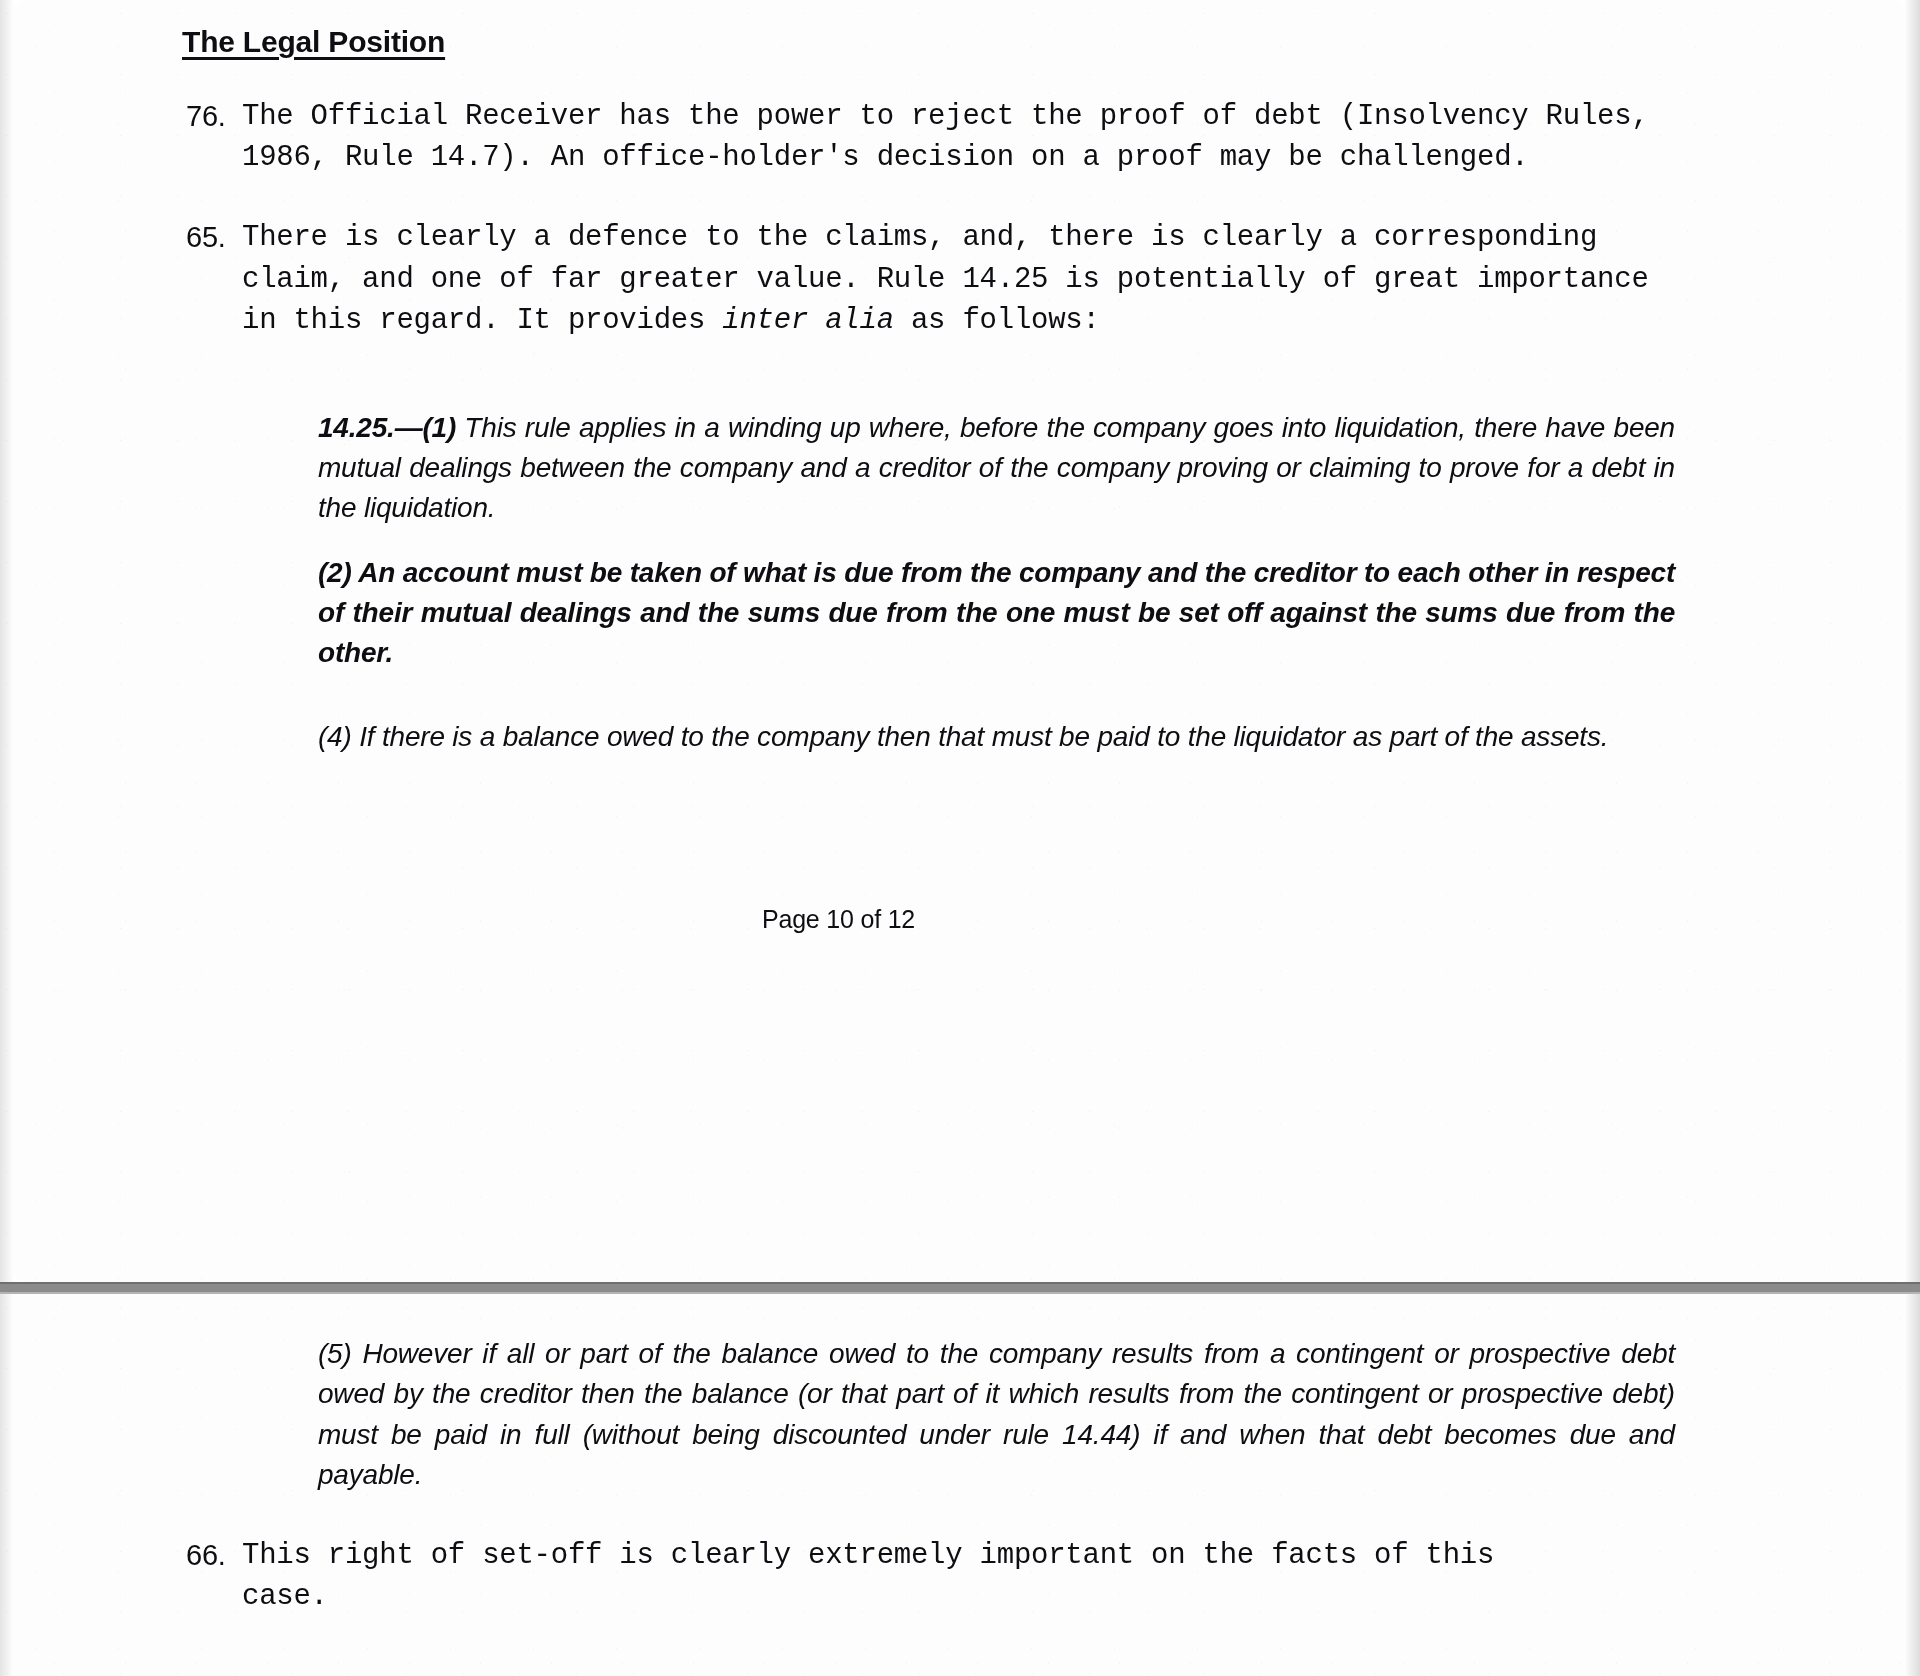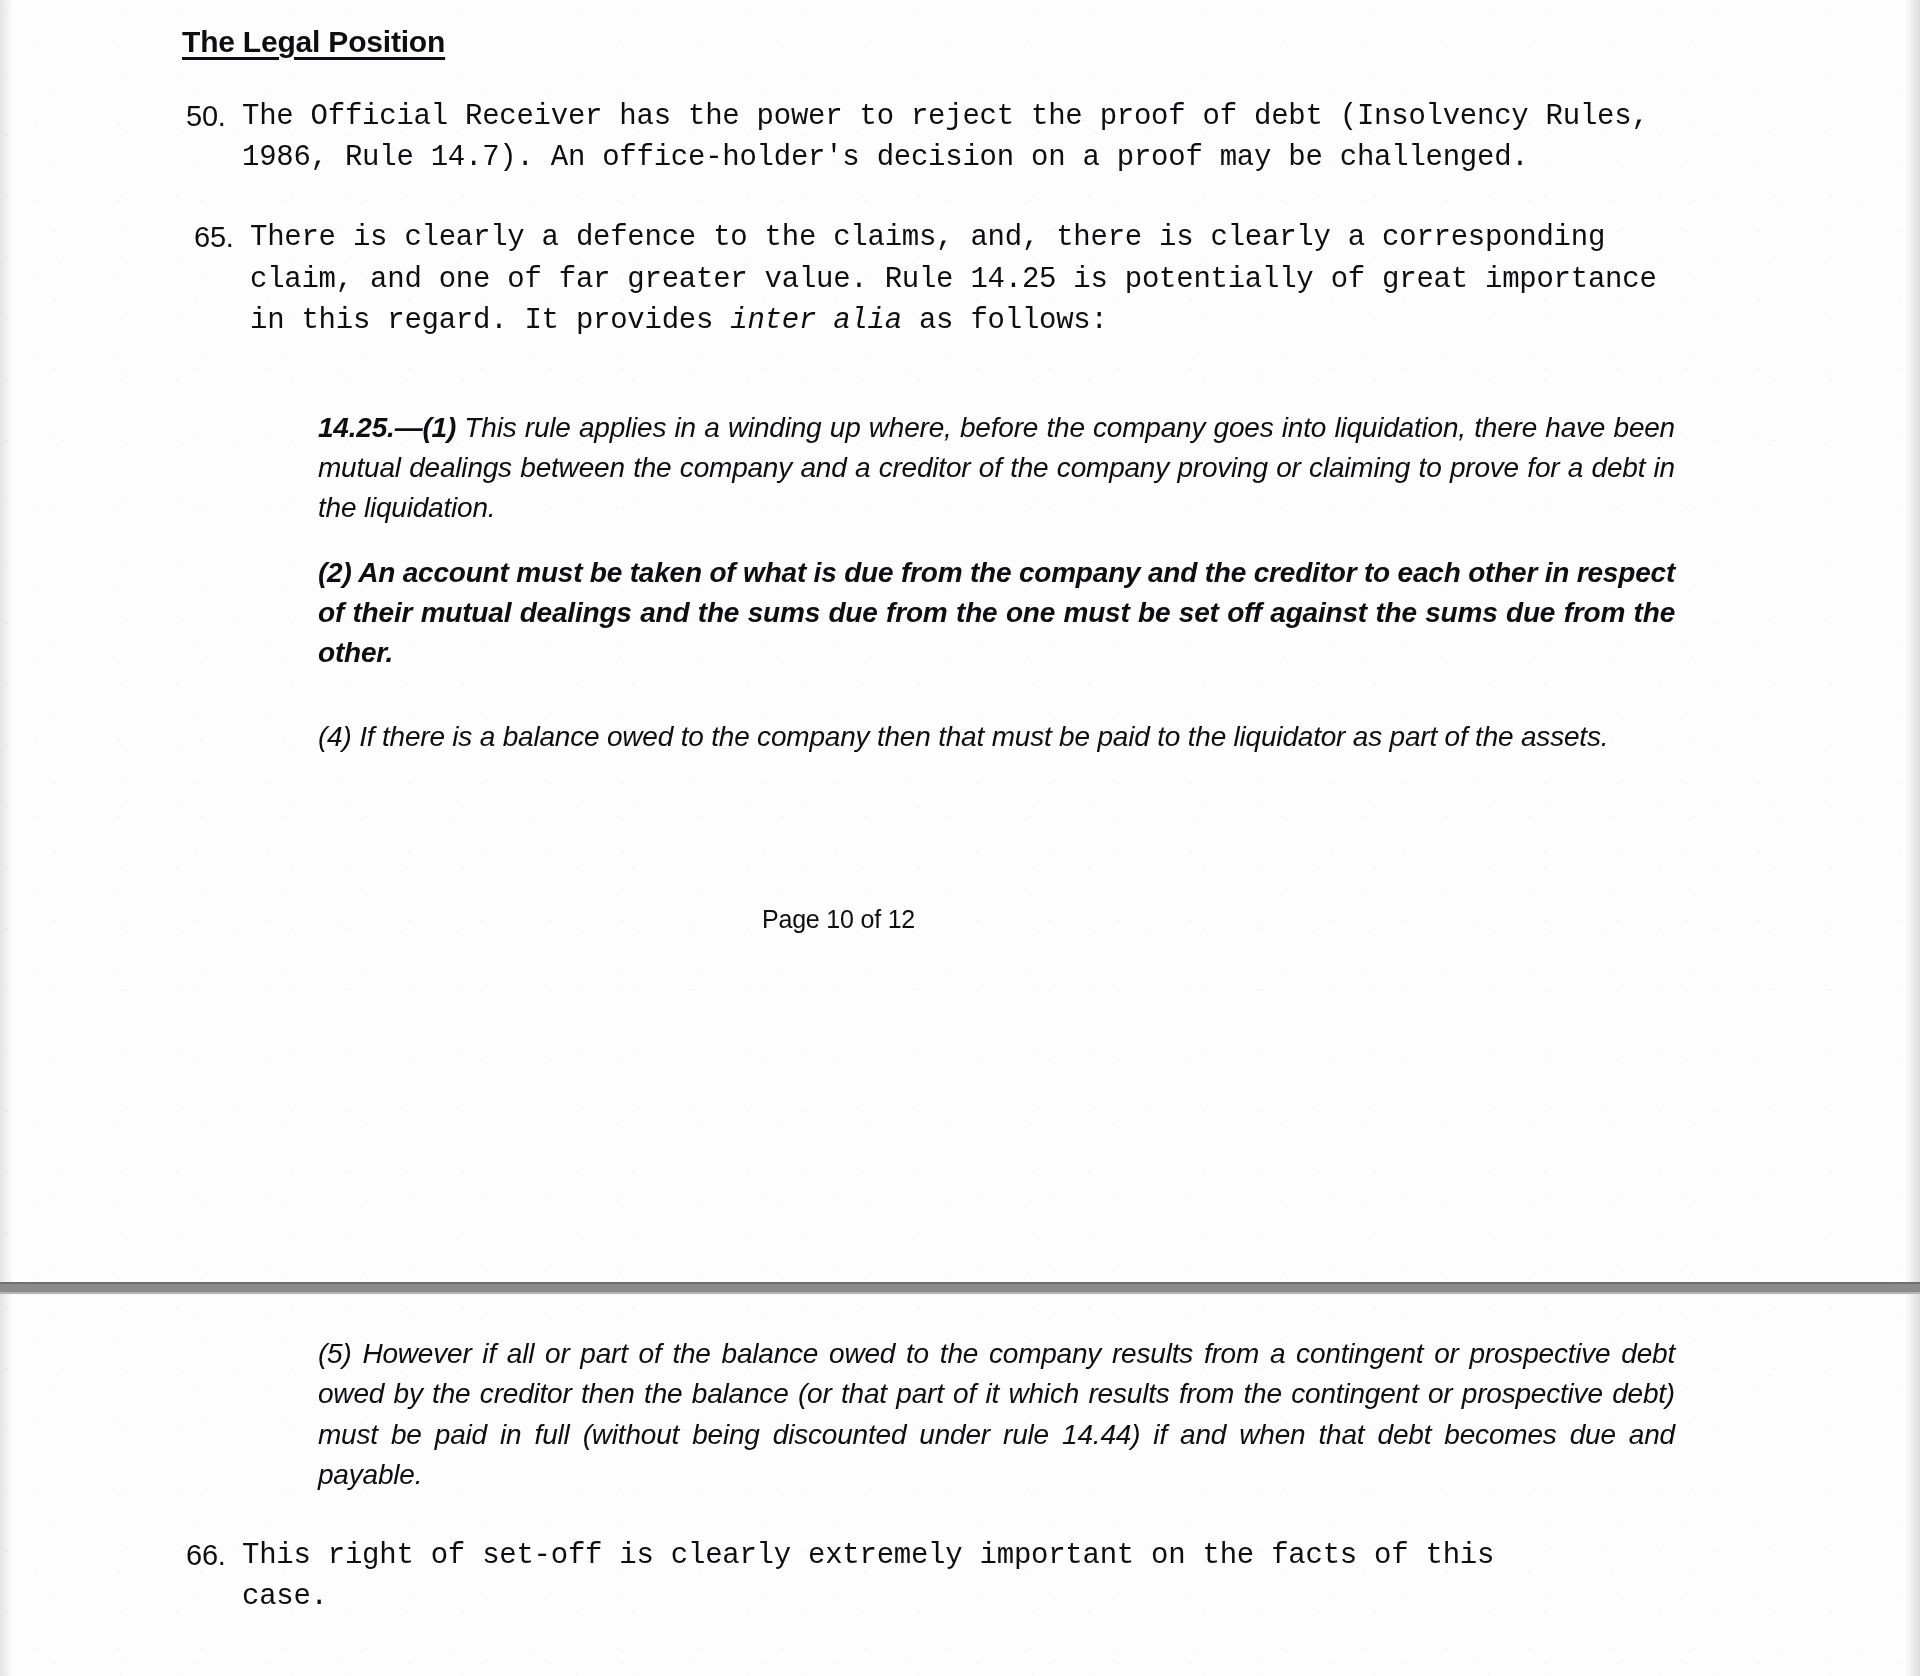--- a/index.html
+++ b/index.html
@@ -90,21 +90,21 @@
     width: 56px;
     text-align: left;
     white-space: nowrap;
   }
   .num-para .body {
     flex: 1 1 auto;
     text-align: left;
     font-family: Liberation Mono, monospace;
   }
   .p64 { margin-top: 36px; }
-  .p65 { margin-top: 39px; margin-left: 8px; }
+  .p65 { margin-top: 39px; }
   .p66 { margin-top: 40px; padding-right: 420px; }
 
   
   .quote-block {
     padding: 0 245px 0 318px;
   }
   .quote-para {
     font-style: italic;
     font-size: 28px;
     line-height: 1.44;
@@ -157,21 +157,21 @@
 <div class="page page-one">
   <div class="scan-edge-left"></div>
   <div class="scan-edge-right"></div>
   <div class="speckle"></div>
 
   <div class="inner">
 
     <h1 class="heading">The Legal Position</h1>
 
     <div class="num-para p64">
-      <span class="num">50.</span>
+      <span class="num">76.</span>
       <span class="body">The Official Receiver has the power to reject the proof of debt (Insolvency Rules, 1986, Rule 14.7). An office-holder's decision on a proof may be challenged.</span>
     </div>
 
     <div class="num-para p65">
       <span class="num">65.</span>
       <span class="body"><span>There is clearly a defence to the claims, and, there is clearly a corresponding claim, and one of far greater value. Rule 14.25 is potentially of great importance in this regard.  It provides </span><span class="italic">inter alia</span><span> as follows:</span></span>
     </div>
 
     <div class="quote-block">
 

